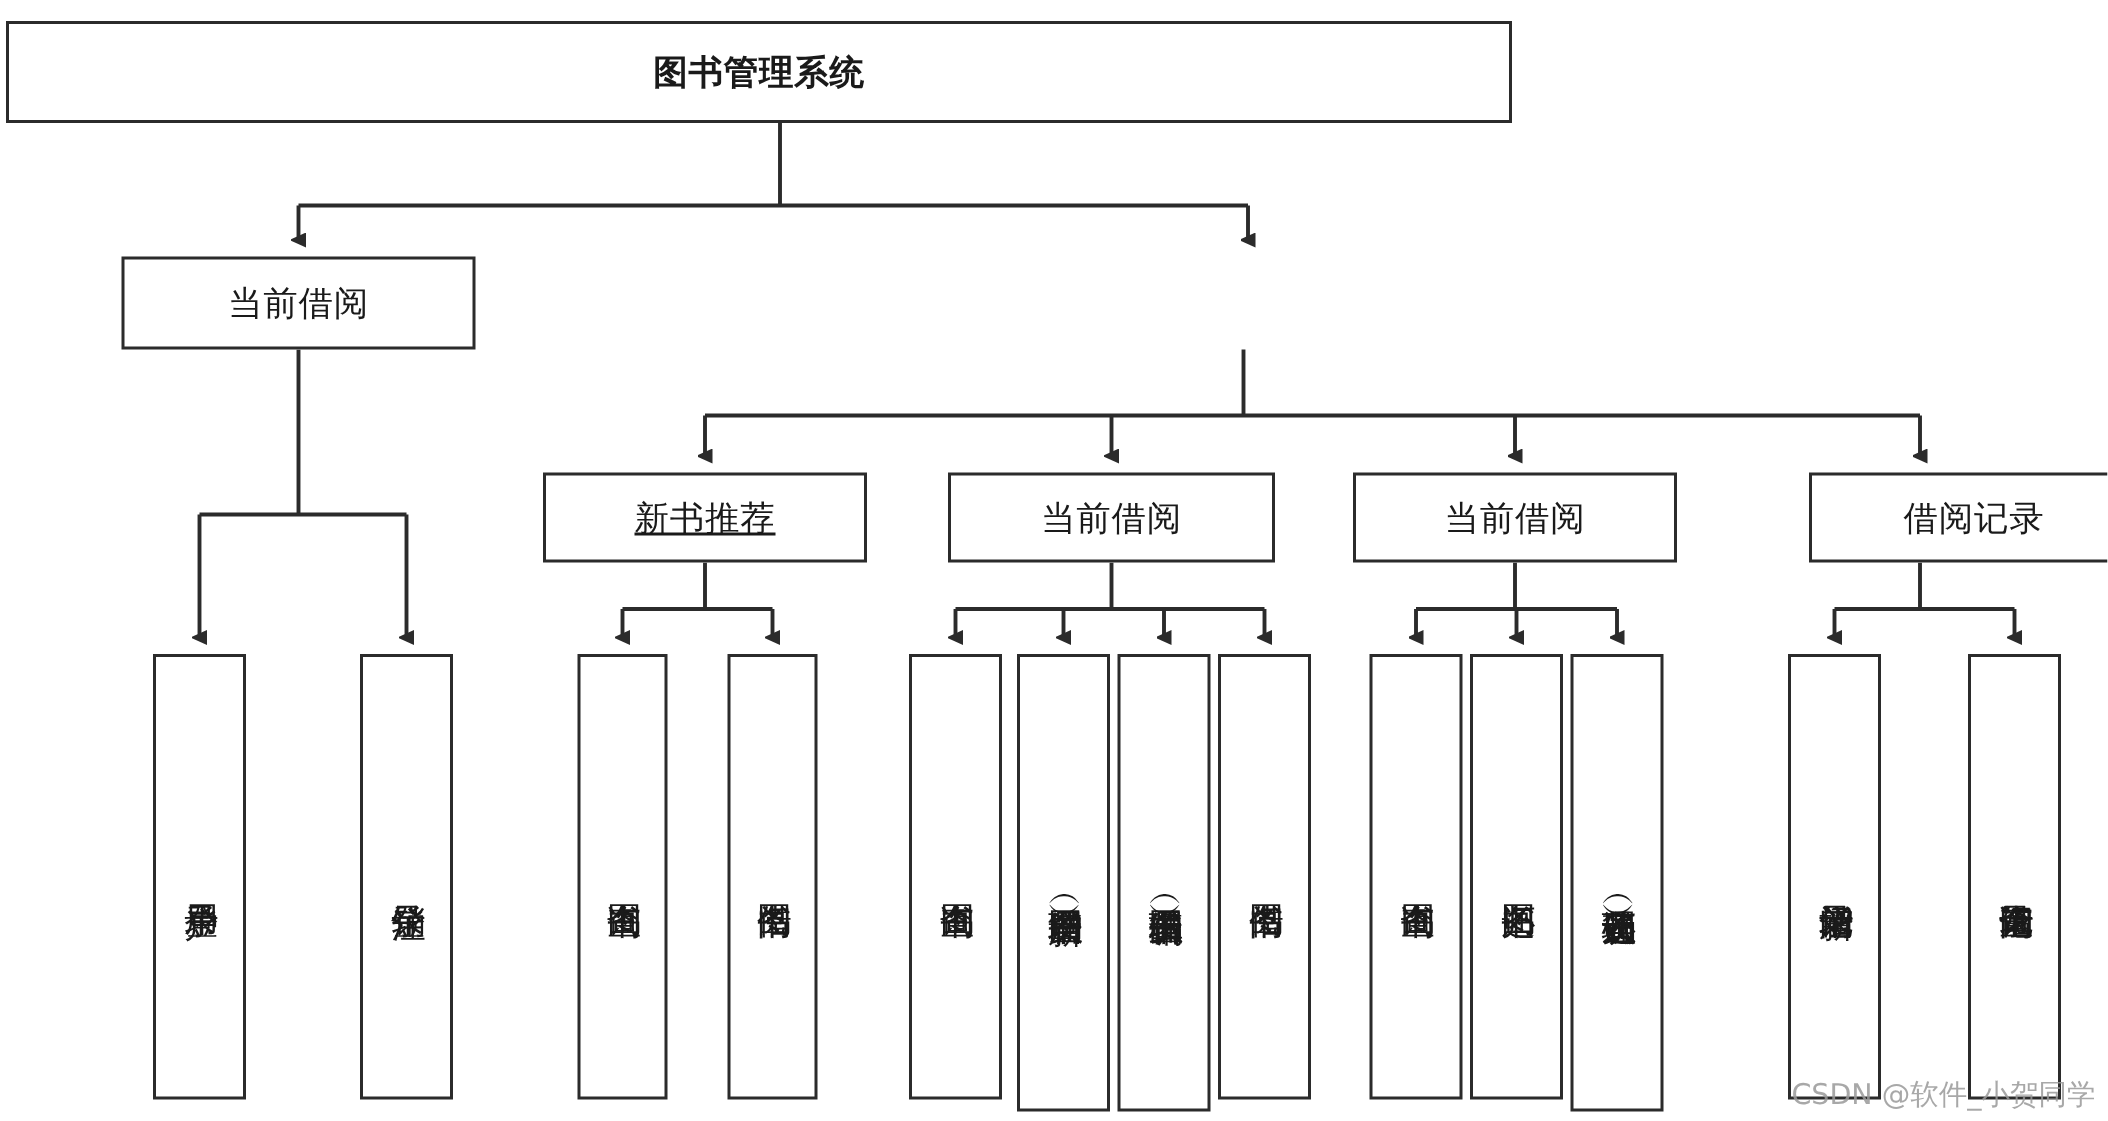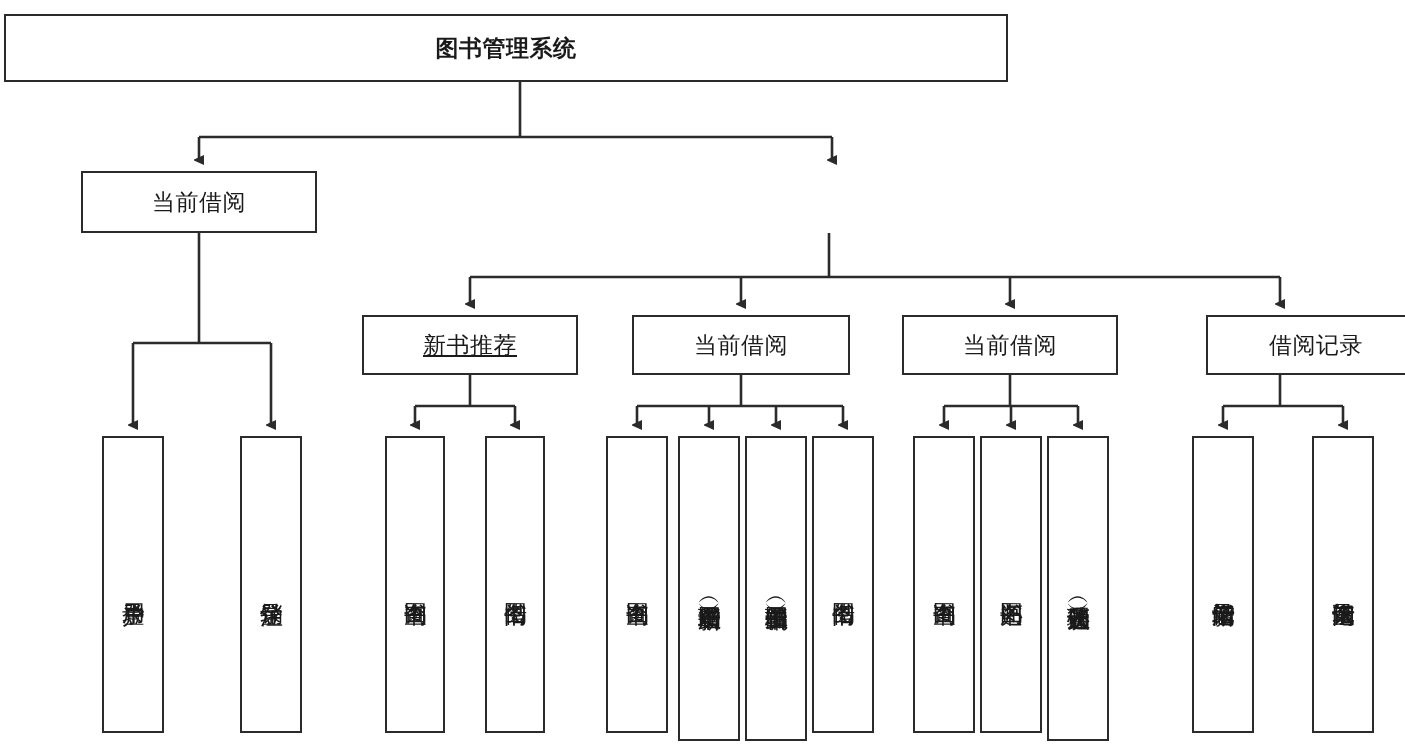--- a/index.html
+++ b/index.html
@@ -177,14 +177,15 @@
     <span class="label">确认归还（管理员）</span>
   </div>
 
   <div class="node vertical" style="left:1192px; top:436px; width:62px; height:297px;">
     <span class="label">新增借阅记录</span>
   </div>
   <div class="node vertical" style="left:1312px; top:436px; width:62px; height:297px;">
     <span class="label">查询借阅记录</span>
   </div>
 
+  <div class="watermark">CSDN @软件_小贺同学</div>
 
 </div>
 
 </body></html>

